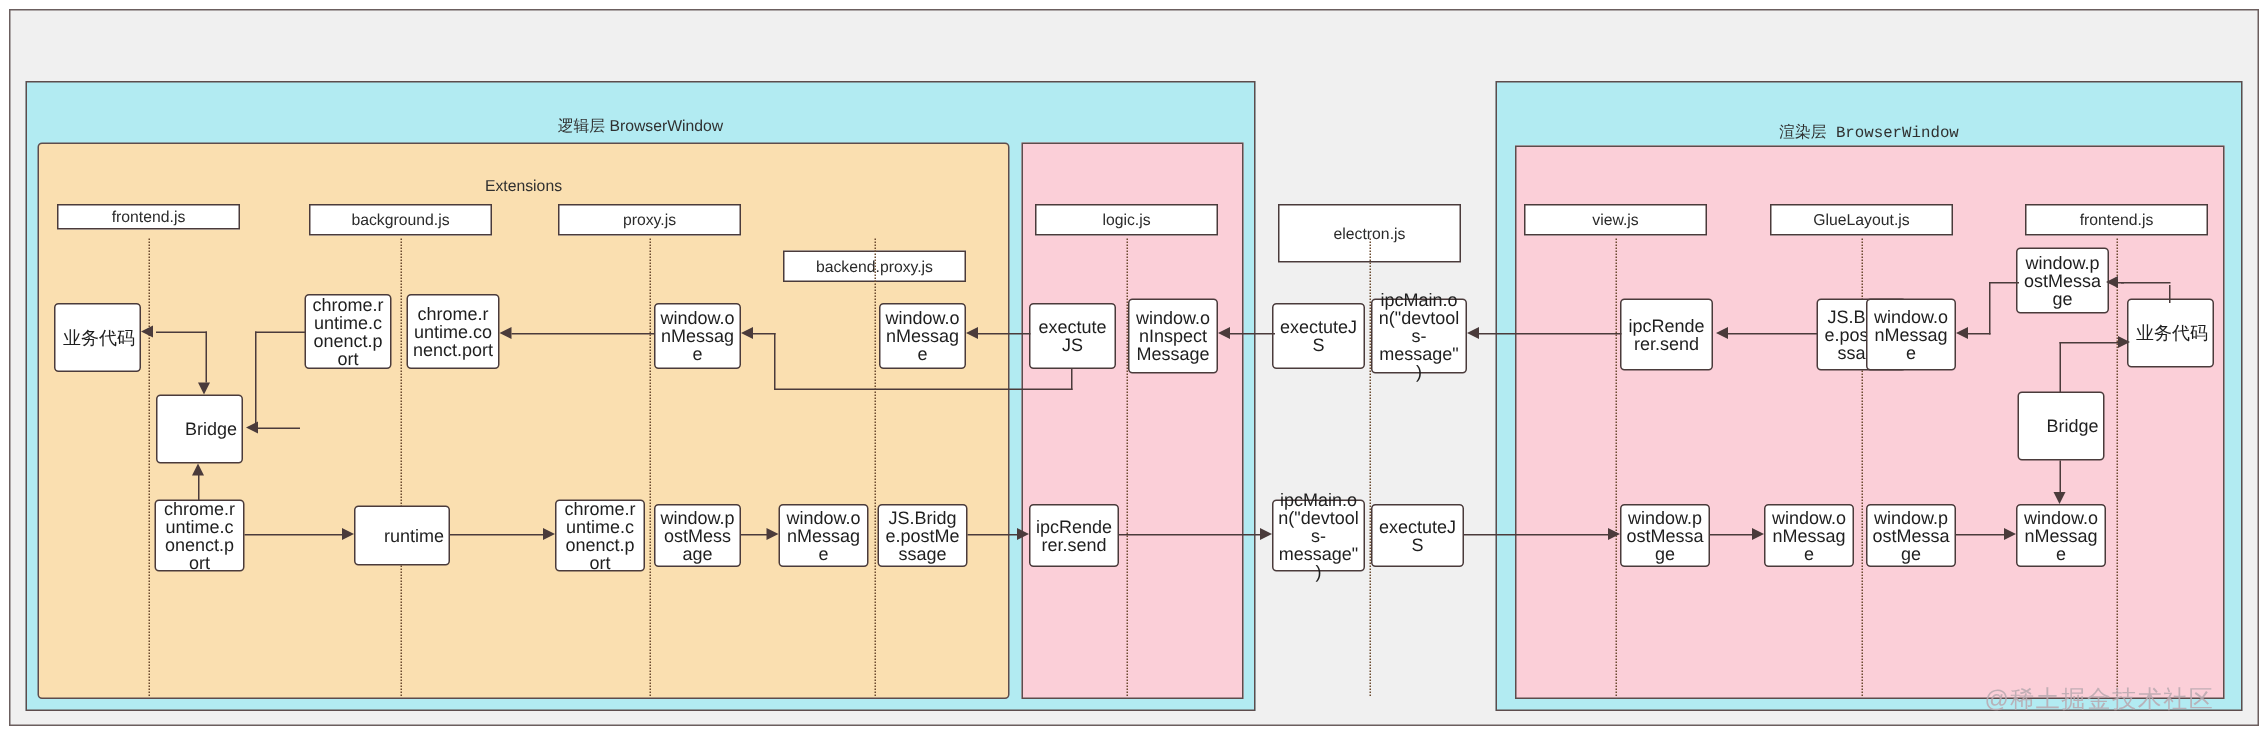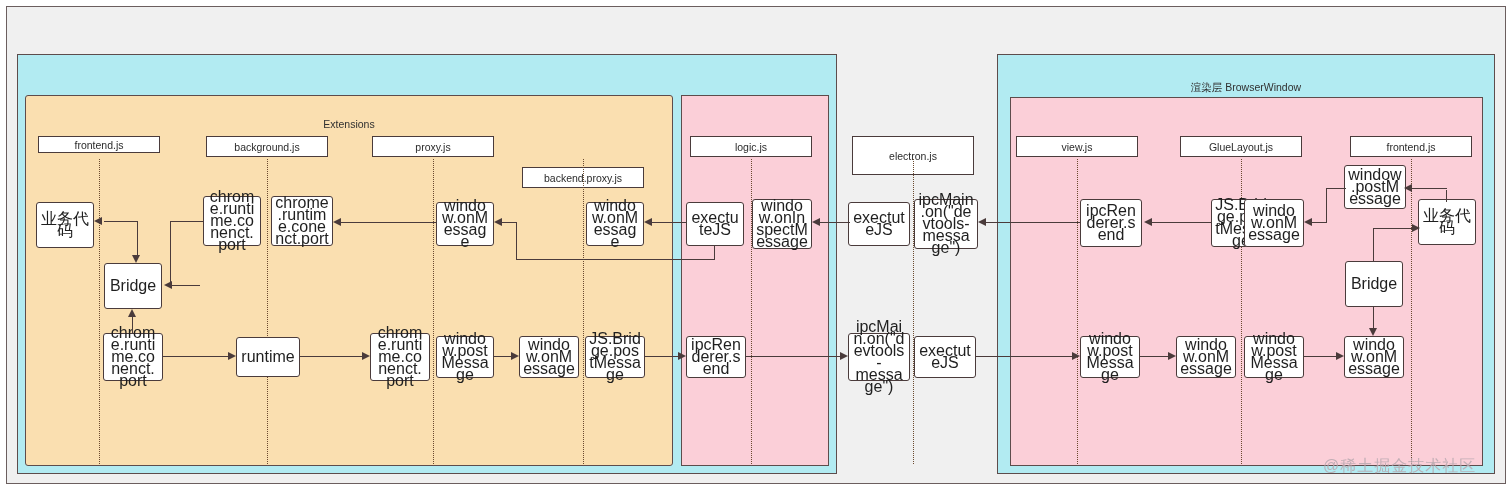--- a/index.html
+++ b/index.html
@@ -17,22 +17,22 @@
 
   
   .lane{position:absolute;box-sizing:border-box;background:#ffffff;border:1.4px solid #4a3b3b;
         display:flex;align-items:center;justify-content:center;font-size:10.5px;color:#2b2b2b;}
 
   
   .lifeline{position:absolute;width:0;border-left:1.6px dotted #6b4a2f;}
 
   
   .node{position:absolute;box-sizing:border-box;background:#ffffff;border:1.4px solid #4a3b3b;
-        border-radius:3px;display:flex;align-items:center;justify-content:center;text-align:center;
-        font-size:16px;line-height:12px;color:#1f1f1f;padding:18px 3px;word-break:break-word;}
+        border-radius:3px;display:flex;align-items:center;justify-content:flex-end;text-align:center;
+        font-size:12px;line-height:12px;color:#1f1f1f;padding:18px 3px;word-break:break-word;}
 
   
   .seg{position:absolute;background:#4a3b3b;}
   .hseg{height:1.4px;}
   .vseg{width:1.4px;}
   .arrow{position:absolute;width:0;height:0;}
   .ar-right{border-top:4.5px solid transparent;border-bottom:4.5px solid transparent;border-left:8px solid #4a3b3b;}
   .ar-left{border-top:4.5px solid transparent;border-bottom:4.5px solid transparent;border-right:8px solid #4a3b3b;}
   .ar-down{border-left:4.5px solid transparent;border-right:4.5px solid transparent;border-top:8px solid #4a3b3b;}
   .ar-up{border-left:4.5px solid transparent;border-right:4.5px solid transparent;border-bottom:8px solid #4a3b3b;}
@@ -42,28 +42,29 @@
   .page-title{position:absolute;left:0;right:0;text-align:center;font-size:11px;color:#4a4a4a;}
 </style>
 </head>
 <body>
 
 <div id="stage">
 
   <div class="cont outer" style="left:6px;top:6px;width:1500px;height:478px;"></div>
 
   <div class="cont cyan" style="left:17px;top:54px;width:820px;height:420px;"></div>
+  <div class="cont-title" style="left:17px;width:820px;top:77px;">逻辑层 BrowserWindow</div>
 
   <div class="cont orange" style="left:25px;top:95px;width:648px;height:371px;"></div>
   <div class="cont-title" style="left:25px;width:648px;top:118px;">Extensions</div>
 
   <div class="cont pink" style="left:681px;top:95px;width:148px;height:371px;"></div>
 
   <div class="cont cyan" style="left:997px;top:54px;width:498px;height:420px;"></div>
-  <div class="cont-title" style="left:997px;width:498px;top:81px;">渲染层 BrowserWindow</div>
+  <div class="cont-title" style="left:997px;width:498px;top:81px;font-family:Liberation Mono, monospace;">渲染层 BrowserWindow</div>
 
   <div class="cont pink" style="left:1010px;top:97px;width:473px;height:369px;"></div>
 
   <div class="lane" style="left:38px;top:136px;width:122px;height:17px;">
       <span>frontend.js</span>
     </div>
   <div class="lane" style="left:206px;top:136px;width:122px;height:21px;">
       <span>background.js</span>
     </div>
   <div class="lane" style="left:372px;top:136px;width:122px;height:21px;">

